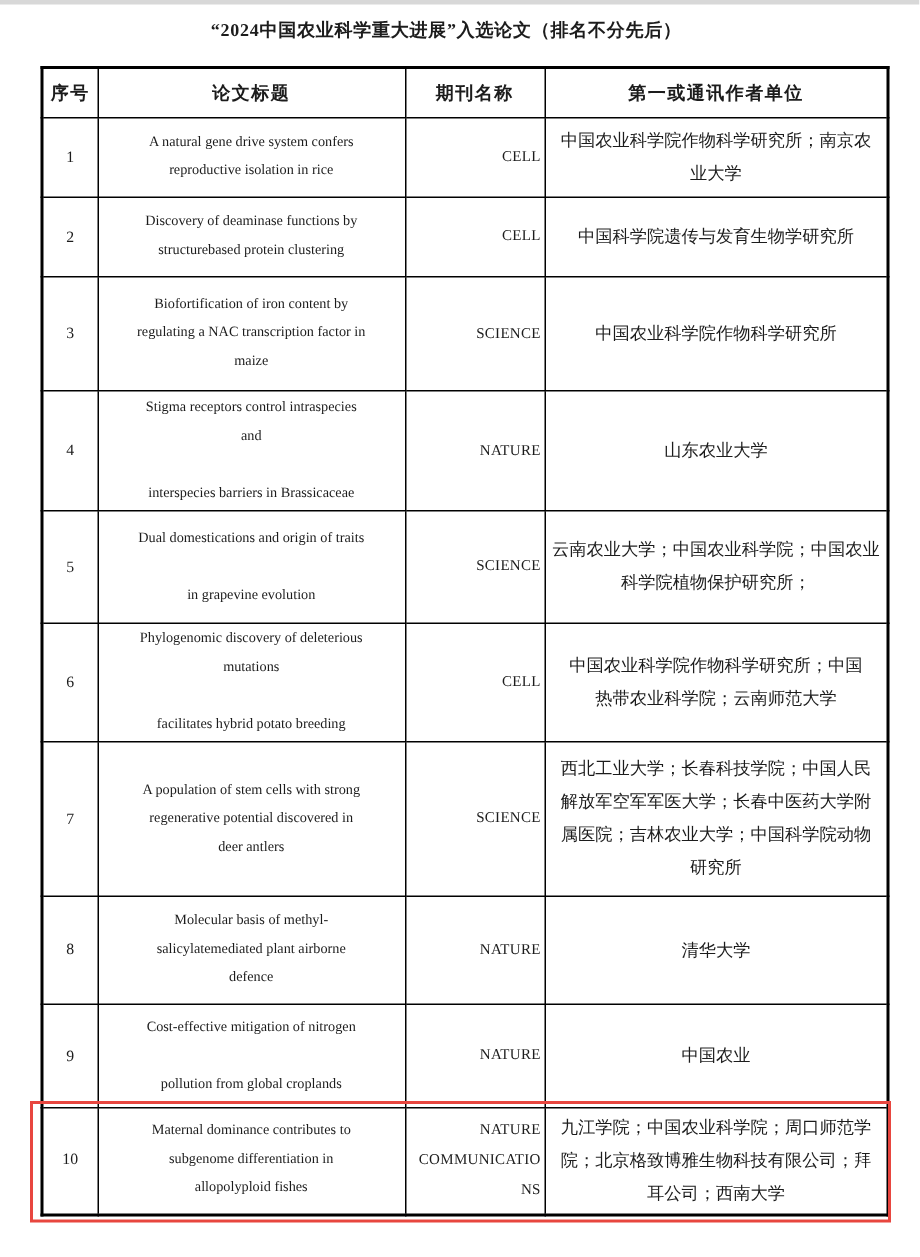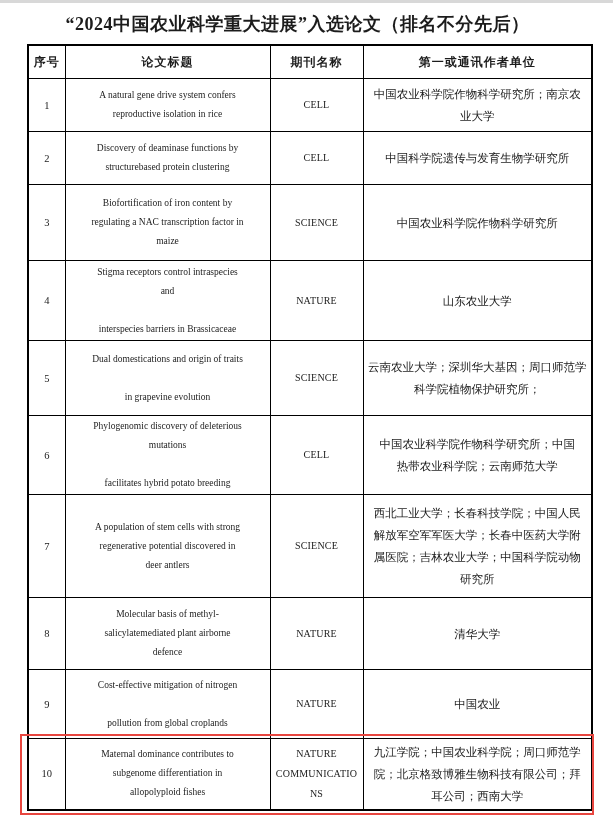--- a/index.html
+++ b/index.html
@@ -4,39 +4,39 @@
 <style>
   html,body{margin:0;padding:0;}
   body{
     width:613px;height:838px;background:#ffffff;position:relative;
     font-family:"Liberation Serif","DejaVu Serif",serif;color:#1c1c1c;
     overflow:hidden;
   }
   .top-strip{position:absolute;top:0;left:0;width:613px;height:3px;background:#d8d8d8;}
   .doc-title{
     position:absolute;top:12px;left:0;width:595px;text-align:center;
-    font-size:18px;font-weight:bold;letter-spacing:.5px;white-space:nowrap;
+    font-size:12px;font-weight:bold;letter-spacing:.5px;white-space:nowrap;
   }
   table.paper-table{
     position:absolute;top:44px;left:27px;width:564px;
     border-collapse:collapse;table-layout:fixed;
     border:2px solid #000;
   }
   .paper-table td,.paper-table th{
     border:1px solid #000;text-align:center;vertical-align:middle;
     padding:1px 2px;overflow:hidden;
   }
   col.c-index{width:37px;}
   col.c-title{width:205px;}
   col.c-journal{width:93px;}
   col.c-aff{width:229px;}
   .paper-table th{font-size:12px;font-weight:bold;height:30px;letter-spacing:1px;margin-left:28px;}
   td.cell-index{font-size:10.5px;}
   td.cell-title{font-size:9.5px;line-height:19px;white-space:pre-line;padding:1px 4px;font-family:Liberation Serif, serif;}
-  td.cell-journal{font-size:10px;line-height:20px;overflow-wrap:break-word;letter-spacing:.2px;}
+  td.cell-journal{font-size:10px;line-height:20px;overflow-wrap:break-word;letter-spacing:.2px;text-align:right;}
   td.cell-aff{font-size:11.5px;line-height:22px;white-space:pre-line;padding:1px 0;}
   
   tbody tr:nth-child(1){height:53px;}
   tbody tr:nth-child(2){height:53px;}
   tbody tr:nth-child(3){height:76px;}
   tbody tr:nth-child(4){height:80px;}
   tbody tr:nth-child(5){height:75px;}
   tbody tr:nth-child(6){height:79px;}
   tbody tr:nth-child(7){height:103px;}
   tbody tr:nth-child(8){height:72px;}
@@ -101,21 +101,21 @@
 interspecies barriers in Brassicaceae</td>
         <td class="cell-journal">NATURE</td>
         <td class="cell-aff">山东农业大学</td>
       </tr>
       <tr>
         <td class="cell-index">5</td>
         <td class="cell-title">Dual domestications and origin of traits
 
 in grapevine evolution</td>
         <td class="cell-journal">SCIENCE</td>
-        <td class="cell-aff">云南农业大学；深圳华大基因；周口师范学
+        <td class="cell-aff">云南农业大学；中国农业科学院；中国农业
 科学院植物保护研究所；</td>
       </tr>
       <tr>
         <td class="cell-index">6</td>
         <td class="cell-title">Phylogenomic discovery of deleterious
 mutations
 
 facilitates hybrid potato breeding</td>
         <td class="cell-journal">CELL</td>
         <td class="cell-aff">中国农业科学院作物科学研究所；中国

